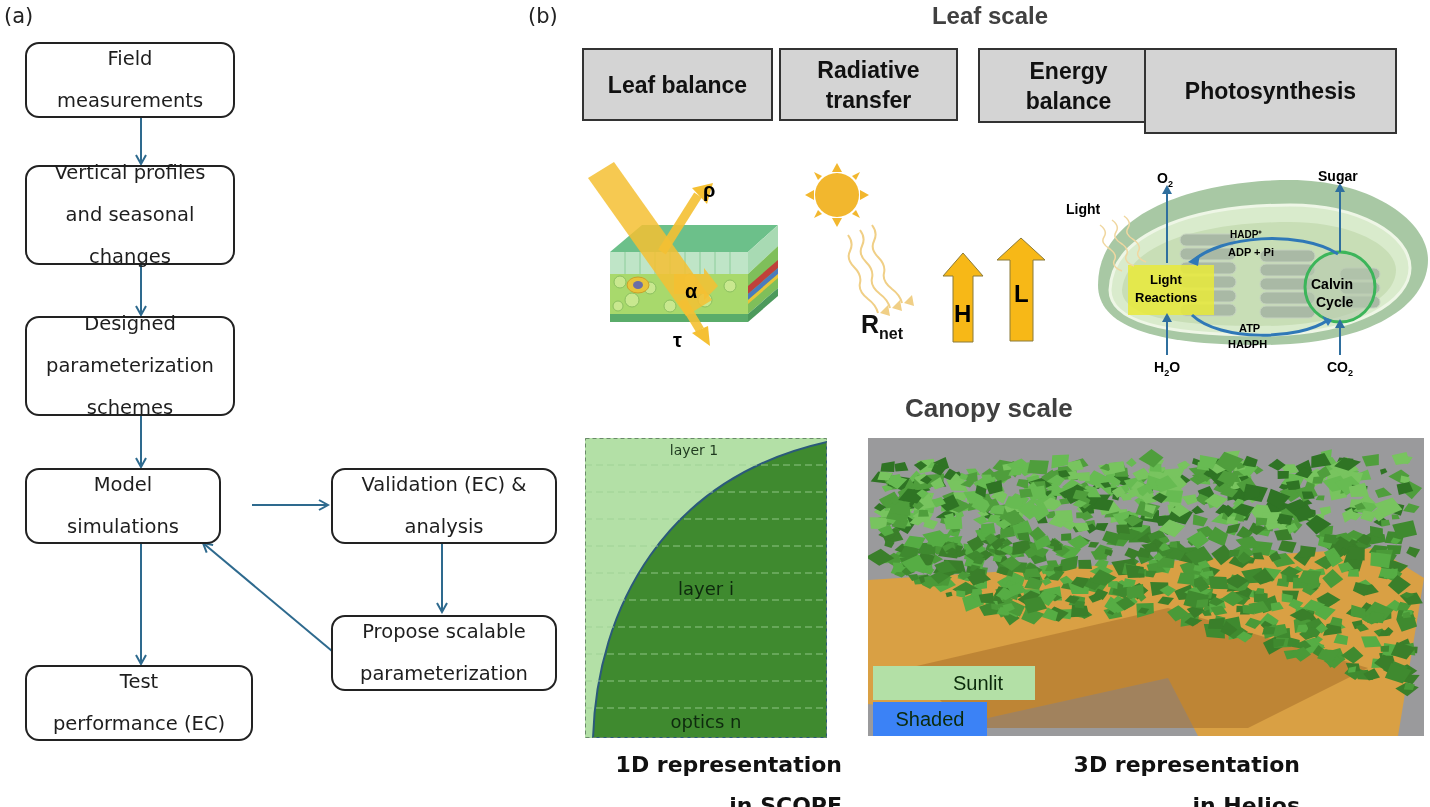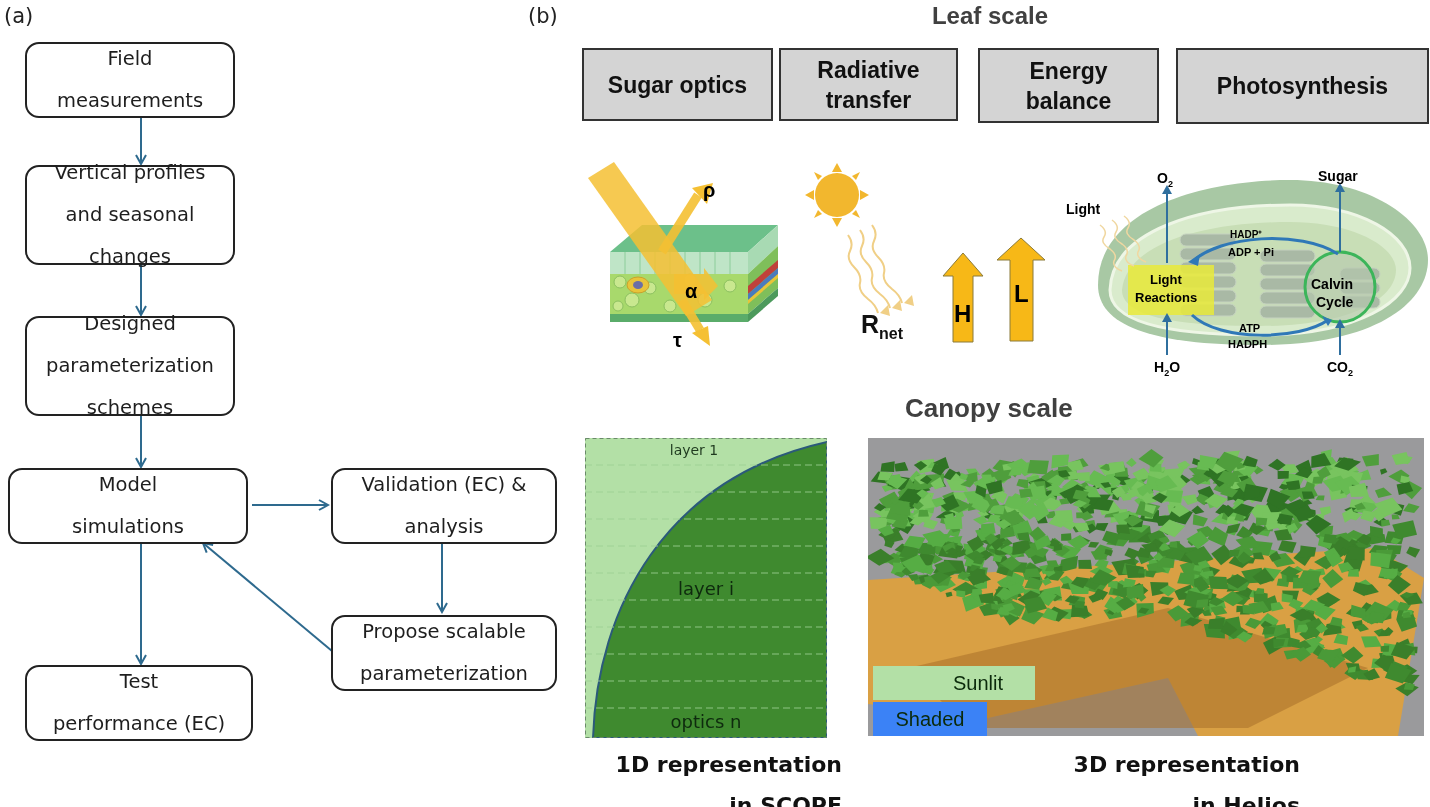--- a/index.html
+++ b/index.html
@@ -35,39 +35,39 @@
 </svg>
 
 <div class="fbox" style="left:25px;top:42px;width:210px;height:76px;"><span>Field
 measurements</span></div>
 <div class="fbox" style="left:25px;top:165px;width:210px;height:100px;"><span>Vertical profiles
 and seasonal
 changes</span></div>
 <div class="fbox" style="left:25px;top:316px;width:210px;height:100px;"><span>Designed
 parameterization
 schemes</span></div>
-<div class="fbox" style="left:8px;top:468px;width:240px;height:76px;"><span>Model
+<div class="fbox" style="left:25px;top:468px;width:196px;height:76px;"><span>Model
 simulations</span></div>
 <div class="fbox" style="left:331px;top:468px;width:226px;height:76px;"><span>Validation (EC) &amp;
 analysis</span></div>
 <div class="fbox" style="left:331px;top:615px;width:226px;height:76px;"><span>Propose scalable
 parameterization</span></div>
 <div class="fbox" style="left:25px;top:665px;width:228px;height:76px;"><span>Test
 performance (EC)</span></div>
 
 <div class="abs panel-label" style="left:528px;top:4px;">(b)</div>
 
 <div class="abs title-b" style="left:840px;top:2px;width:300px;font-size:24px;">Leaf scale</div>
 
-<div class="proc" style="left:582px;top:48px;width:191px;height:73px;"><span>Sugar optics</span></div>
+<div class="proc" style="left:582px;top:48px;width:191px;height:73px;"><span>Leaf balance</span></div>
 <div class="proc" style="left:779px;top:48px;width:179px;height:73px;"><span>Radiative
 transfer</span></div>
 <div class="proc" style="left:978px;top:48px;width:181px;height:75px;"><span>Energy
 balance</span></div>
-<div class="proc" style="left:1176px;top:48px;width:253px;height:76px;"><span>Photosynthesis</span></div>
+<div class="proc" style="left:1144px;top:48px;width:253px;height:86px;"><span>Photosynthesis</span></div>
 
 <svg class="abs" style="left:570px;top:140px;" width="240" height="220">
 
   <g>
     <polygon points="40,112 72,85 208,85 178,112" fill="#6cc08a"></polygon>
     <rect x="40" y="112" width="138" height="22" fill="#bfe5c7"></rect>
     <polygon points="178,112 208,85 208,106 178,134" fill="#a8dab3"></polygon>
     <g stroke="#8ccd9a" stroke-width="1">
       <line x1="55" y1="112" x2="55" y2="134"></line>
         <line x1="70" y1="112" x2="70" y2="134"></line>

